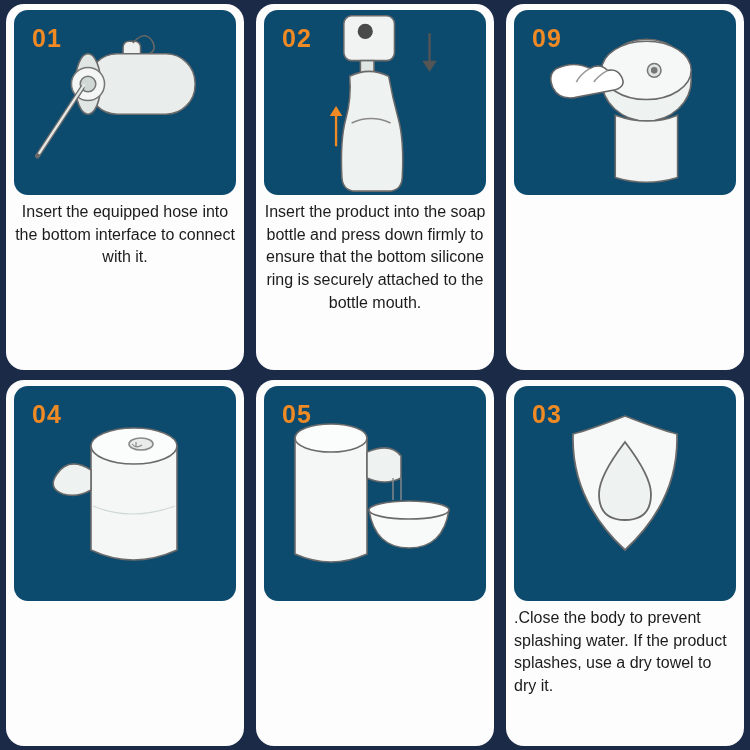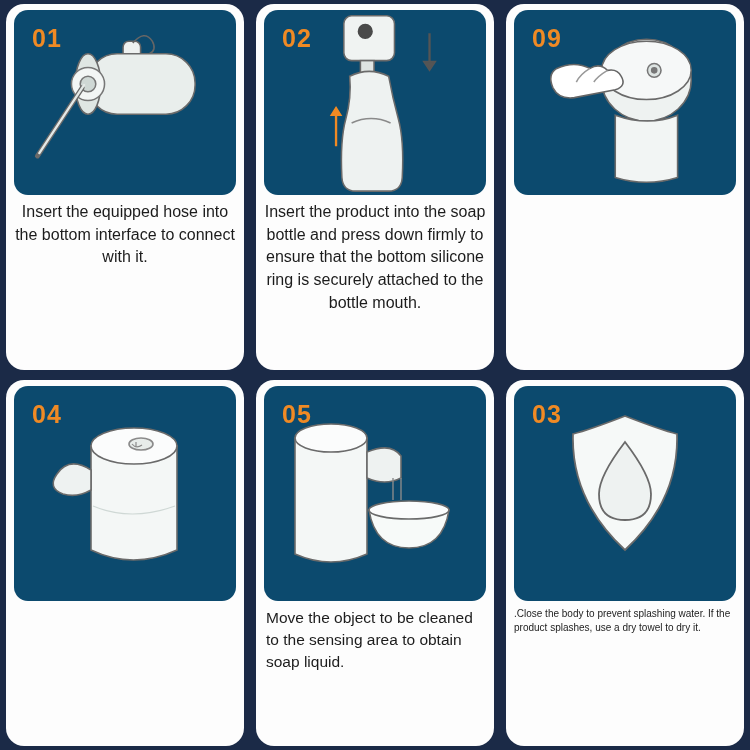--- a/index.html
+++ b/index.html
@@ -73,21 +73,21 @@
     inset: 0;
     width: 100%;
     height: 100%;
   }
   
   .card.c1 .caption { font-size: 16px; }
   .card.c2 .caption { font-size: 16px; }
   .card.c3 .caption { font-size: 14.5px; line-height: 1.36; text-align: left; padding-left: 6px;}
   .card.c4 .caption { font-size: 15.5px; text-align: left; padding-left: 12px;}
   .card.c5 .caption { font-size: 15.5px; text-align: left; padding-left: 10px;}
-  .card.c6 .caption { font-size: 10px; text-align: left; padding-left: 8px;}
+  .card.c6 .caption { font-size: 16px; text-align: left; padding-left: 8px;}
   .card.c1 .illus, .card.c2 .illus, .card.c3 .illus { height: 185px; }
   .card.c4 .illus, .card.c5 .illus, .card.c6 .illus { height: 215px; }
 </style>
 </head>
 <body>
 
 <div class="board">
 
   <div class="card c1">
     <div class="illus">
@@ -174,23 +174,20 @@
           <path d="M30 52 q36 -18 72 0 l0 116 q-36 16 -72 0 z" fill="#f4f7f6" stroke="#6a6a6a"></path>
           <ellipse cx="66" cy="52" rx="36" ry="14" fill="#fbfcfc" stroke="#6a6a6a"></ellipse>
           <path d="M102 66 q24 -10 34 4 l0 22 q-16 8 -34 0 z" fill="#eef2f1" stroke="#6a6a6a"></path>
           <path d="M128 92 l0 22" stroke="#8a8a8a" stroke-width="1.4"></path>
           <path d="M136 92 l0 22" stroke="#8a8a8a" stroke-width="1.4"></path>
           <path d="M104 124 q40 -8 80 0 q-6 38 -40 38 q-34 0 -40 -38 z" fill="#f7faf9" stroke="#6a6a6a"></path>
           <ellipse cx="144" cy="124" rx="40" ry="9" fill="#fbfcfc" stroke="#6a6a6a"></ellipse>
         </g>
       </svg>
     </div>
-    <div class="caption">
-      <span>Move the object to be cleaned to the sensing area to obtain soap liquid.</span>
-    </div>
   </div>
 
   <div class="card c6">
     <div class="illus">
       <div class="step-num">03</div>
       <svg class="art" viewBox="0 0 220 215">
         <g fill="none" stroke="#6a6a6a" stroke-width="1.8">
           <path d="M110 30 q36 14 52 18 q2 66 -52 116 q-54 -50 -52 -116 q16 -4 52 -18 z" fill="#f6f9f8" stroke="#6a6a6a"></path>
           <path d="M110 56 q26 34 26 52 q0 26 -26 26 q-26 0 -26 -26 q0 -18 26 -52 z" fill="#eef2f1" stroke="#6a6a6a"></path>
         </g>

